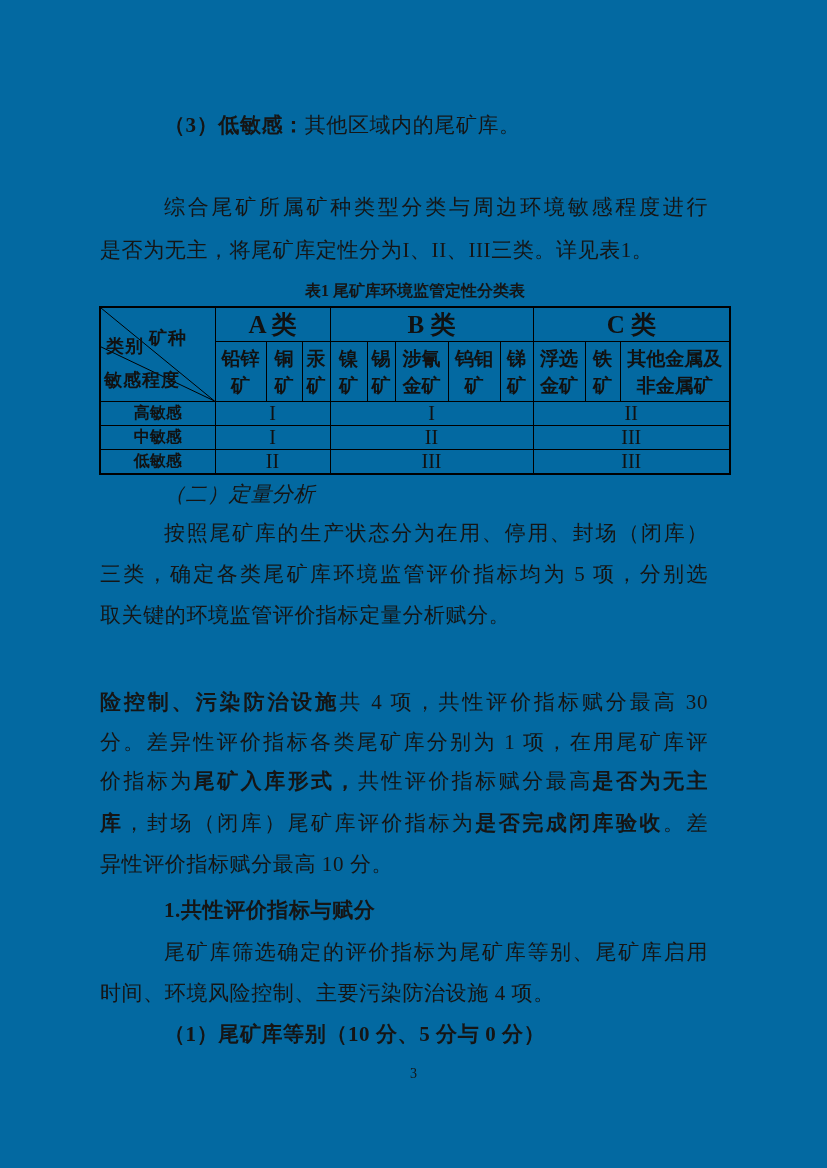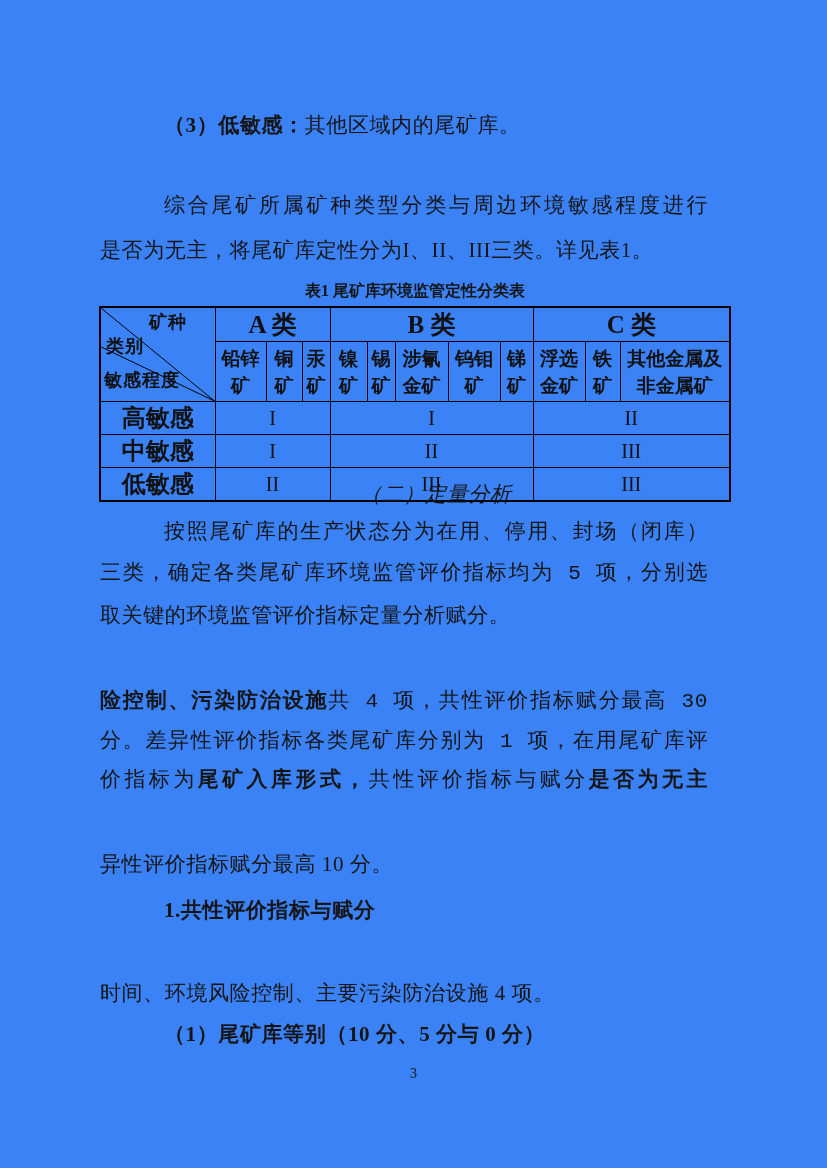--- a/index.html
+++ b/index.html
@@ -1,52 +1,52 @@
 <!DOCTYPE html>
 <html><head>
 <meta charset="utf-8">
 <style>
   * { margin:0; padding:0; box-sizing:border-box; }
   html,body { background:#ffffff; }
   .page {
     position:relative;
     width:827px; height:1168px;
-    background:#3b82f6;
+    background:#0369a1;
     font-family:"Liberation Serif","DejaVu Serif",serif;
     color:#151515;
     overflow:hidden;
   }
   .ln {
     position:absolute;
     left:100px; width:608px;
     font-size:21px; line-height:30px;
     letter-spacing:0.6px;
     white-space:normal;
   }
-  .j   { text-align:justify; text-align-last:justify;font-family:Liberation Mono, monospace; }
+  .j   { text-align:justify; text-align-last:justify; }
   .ind { text-indent:64px; }
   .b   { font-weight:bold; }
-  .it  { font-style:italic;text-align:center; }
+  .it  { font-style:italic; }
   .tbl-title {
     position:absolute; top:281px; left:100px; width:630px;
     text-align:center; font-weight:bold; font-size:16px; line-height:20px;
   }
   table.cls {
     position:absolute; top:306px; left:99px;
     width:632px; border-collapse:collapse; table-layout:fixed;
     border:2px solid #000;
   }
   table.cls td {
     border:1px solid #000;
     text-align:center; vertical-align:middle;
     padding:0; color:#111;
   }
   td.gh  { height:26px; font-weight:bold; font-size:25px; }
   td.oh  { height:60px; font-weight:bold; font-size:19px; line-height:27px; padding:1px 1px; }
-  td.rl  { height:24px; font-weight:bold; font-size:24px; }
+  td.rl  { height:24px; font-weight:bold; font-size:16px; }
   td.val { height:24px; font-size:20px; }
   td.corner { position:relative; padding:0; }
   .corner svg { position:absolute; left:0; top:0; width:100%; height:100%; display:block; }
   .ck {
     position:absolute; font-weight:bold; font-size:18px;
     white-space:nowrap; letter-spacing:1px;
   }
   .pageno {
     position:absolute; top:1066px; left:0; width:827px;
     text-align:center; font-size:14px;
@@ -80,21 +80,21 @@
         <col style="width:35px">
         <col style="width:110px">
     </colgroup>
     <tbody>
         <tr>
       <td class="corner" rowspan="2">
         <svg viewBox="0 0 115 86" preserveAspectRatio="none">
           <line x1="0" y1="0" x2="115" y2="86" stroke="#000" stroke-width="1" vector-effect="non-scaling-stroke"></line>
           <line x1="0" y1="36" x2="115" y2="86" stroke="#000" stroke-width="1" vector-effect="non-scaling-stroke"></line>
         </svg>
-        <span class="ck" style="top:2px;left:48px">矿种</span>
+        <span class="ck" style="top:18px;left:48px">矿种</span>
         <span class="ck" style="top:26px;left:5px">类别</span>
         <span class="ck" style="top:60px;left:3px">敏感程度</span>
       </td>
       <td class="gh" colspan="3">A 类</td>
       <td class="gh" colspan="5">B 类</td>
       <td class="gh" colspan="3">C 类</td>
     </tr>
     <tr>
       <td class="oh">铅锌矿</td>
       <td class="oh">铜矿</td>
@@ -130,23 +130,25 @@
     </table>
 
   <div class="ln ind it" style="top:479px">（二）定量分析</div>
 
   <div class="ln ind j" style="top:518px">按照尾矿库的生产状态分为在用、停用、封场（闭库）</div>
   <div class="ln j" style="top:559px">三类，确定各类尾矿库环境监管评价指标均为 5 项，分别选</div>
   <div class="ln" style="top:600px">取关键的环境监管评价指标定量分析赋分。</div>
 
   <div class="ln j" style="top:687px"><span class="b">险控制、污染防治设施</span><span>共 4 项，共性评价指标赋分最高 30</span></div>
   <div class="ln j" style="top:727px">分。差异性评价指标各类尾矿库分别为 1 项，在用尾矿库评</div>
-  <div class="ln j" style="top:766px"><span>价指标为</span><span class="b">尾矿入库形式，</span><span>共性评价指标与赋分</span><span class="b">是否为无主</span></div>
+  <div class="ln j" style="top:766px"><span>价指标为</span><span class="b">尾矿入库形式，</span><span>共性评价指标赋分最高</span><span class="b">是否为无主</span></div>
+  <div class="ln j" style="top:808px"><span class="b">库</span><span>，封场（闭库）尾矿库评价指标为</span><span class="b">是否完成闭库验收</span><span>。差</span></div>
   <div class="ln" style="top:849px">异性评价指标赋分最高 10 分。</div>
 
   <div class="ln ind b" style="top:895px">1.共性评价指标与赋分</div>
 
+  <div class="ln ind j" style="top:937px">尾矿库筛选确定的评价指标为尾矿库等别、尾矿库启用</div>
   <div class="ln" style="top:978px">时间、环境风险控制、主要污染防治设施 4 项。</div>
 
   <div class="ln ind b" style="top:1019px">（1）尾矿库等别（10 分、5 分与 0 分）</div>
 
   <div class="pageno">3</div>
 </div>
 
 </body></html>

